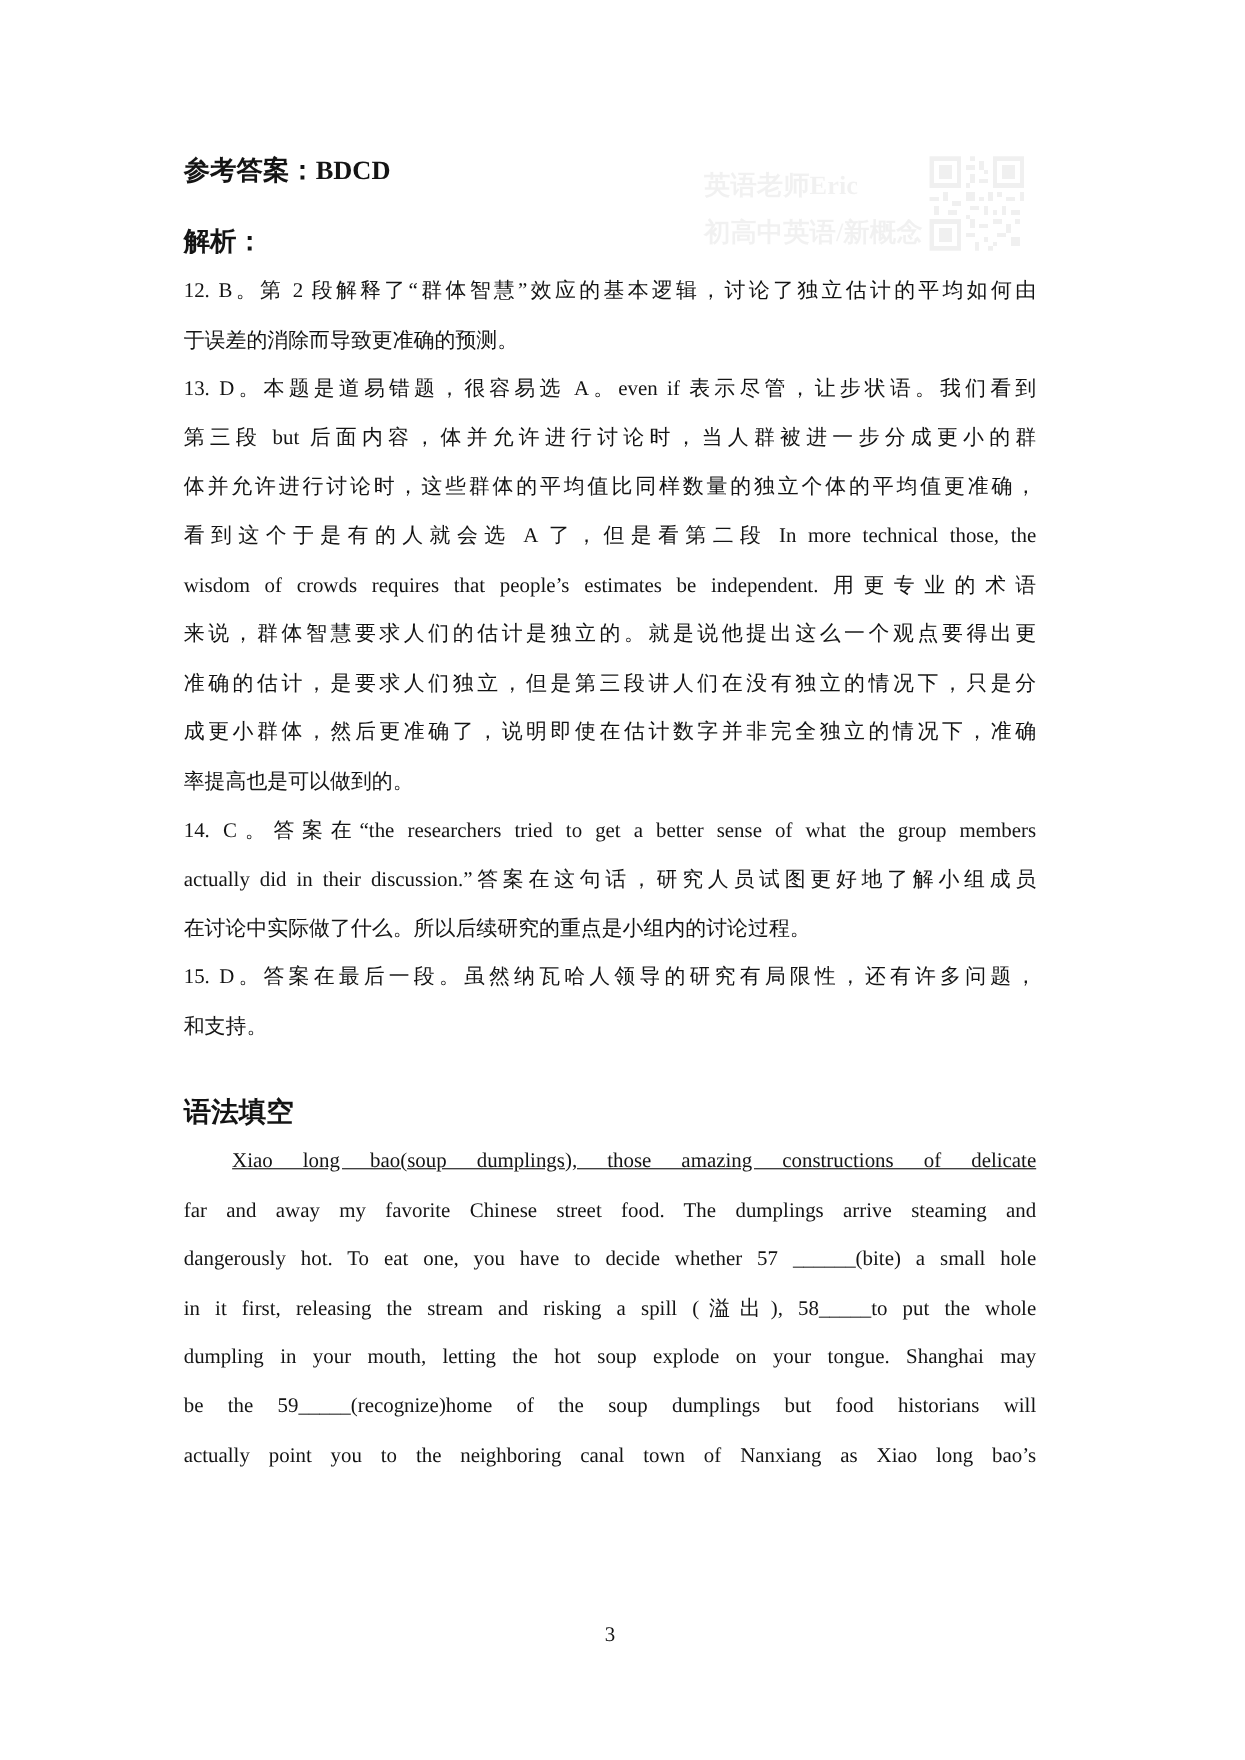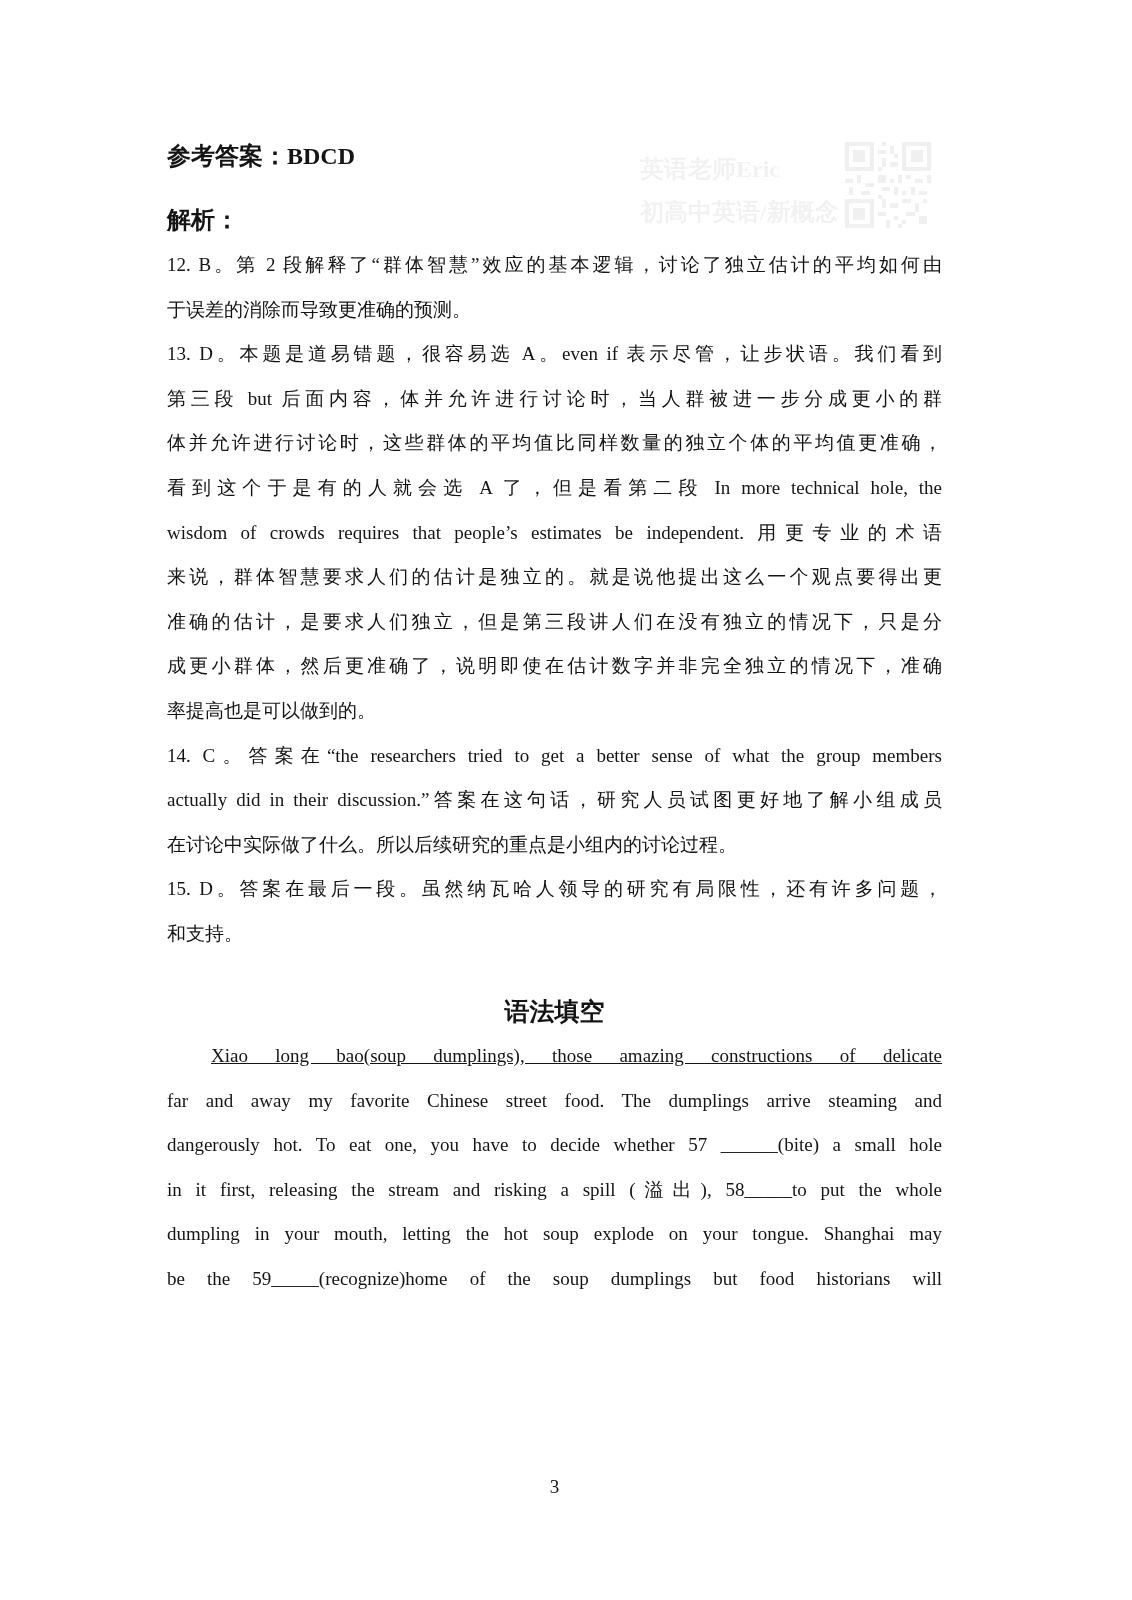--- a/index.html
+++ b/index.html
@@ -35,21 +35,20 @@
     text-align-last:justify;
     white-space:normal;
   }
   .line.last{text-align-last:left;}
   .line.indent{padding-left:44px;text-decoration:underline;}
   .section-title{
     margin-top:32px;
     font-size:25px;
     line-height:44.6px;
     font-weight:bold;
-    text-align:center;
     font-family:"Liberation Sans","DejaVu Sans",sans-serif;
   }
   .passage{margin-top:1px;}
   .page-number{
     position:absolute;
     top:1476px;
     left:167px;
     width:775px;
     text-align:center;
     font-size:19px;
@@ -131,21 +130,21 @@
   <div class="answer-line">参考答案：BDCD</div>
   <div class="analysis-heading">解析：</div>
 
   <div class="lines">
 
   <div class="line">12. B。第 2 段解释了“群体智慧”效应的基本逻辑，讨论了独立估计的平均如何由</div>
       <div class="line last">于误差的消除而导致更准确的预测。</div>
       <div class="line">13. D。本题是道易错题，很容易选 A。even if 表示尽管，让步状语。我们看到</div>
       <div class="line">第三段 but 后面内容，体并允许进行讨论时，当人群被进一步分成更小的群</div>
       <div class="line">体并允许进行讨论时，这些群体的平均值比同样数量的独立个体的平均值更准确，</div>
-      <div class="line">看到这个于是有的人就会选 A 了，但是看第二段 In more technical hole, the</div>
+      <div class="line">看到这个于是有的人就会选 A 了，但是看第二段 In more technical those, the</div>
       <div class="line">wisdom of crowds requires that people’s estimates be independent. 用更专业的术语</div>
       <div class="line">来说，群体智慧要求人们的估计是独立的。就是说他提出这么一个观点要得出更</div>
       <div class="line">准确的估计，是要求人们独立，但是第三段讲人们在没有独立的情况下，只是分</div>
       <div class="line">成更小群体，然后更准确了，说明即使在估计数字并非完全独立的情况下，准确</div>
       <div class="line last">率提高也是可以做到的。</div>
       <div class="line">14. C。答案在“the researchers tried to get a better sense of what the group members</div>
       <div class="line">actually did in their discussion.”答案在这句话，研究人员试图更好地了解小组成员</div>
       <div class="line last">在讨论中实际做了什么。所以后续研究的重点是小组内的讨论过程。</div>
       <div class="line">15. D。答案在最后一段。虽然纳瓦哈人领导的研究有局限性，还有许多问题，</div>
       <div class="line last">和支持。</div>
@@ -154,16 +153,17 @@
   <div class="section-title">语法填空</div>
 
   <div class="lines passage">
 
   <div class="line indent">Xiao long bao(soup dumplings), those amazing constructions of delicate</div>
       <div class="line">far and away my favorite Chinese street food. The dumplings arrive steaming and</div>
       <div class="line">dangerously hot. To eat one, you have to decide whether 57 ______(bite) a small hole</div>
       <div class="line">in it first, releasing the stream and risking a spill (溢出), 58_____to put the whole</div>
       <div class="line">dumpling in your mouth, letting the hot soup explode on your tongue. Shanghai may</div>
       <div class="line">be the 59_____(recognize)home of the soup dumplings but food historians will</div>
+      <div class="line">actually point you to the neighboring canal town of Nanxiang as Xiao long bao’s</div>
     </div>
 </div>
 
 <div class="page-number">3</div>
 
 </body></html>

